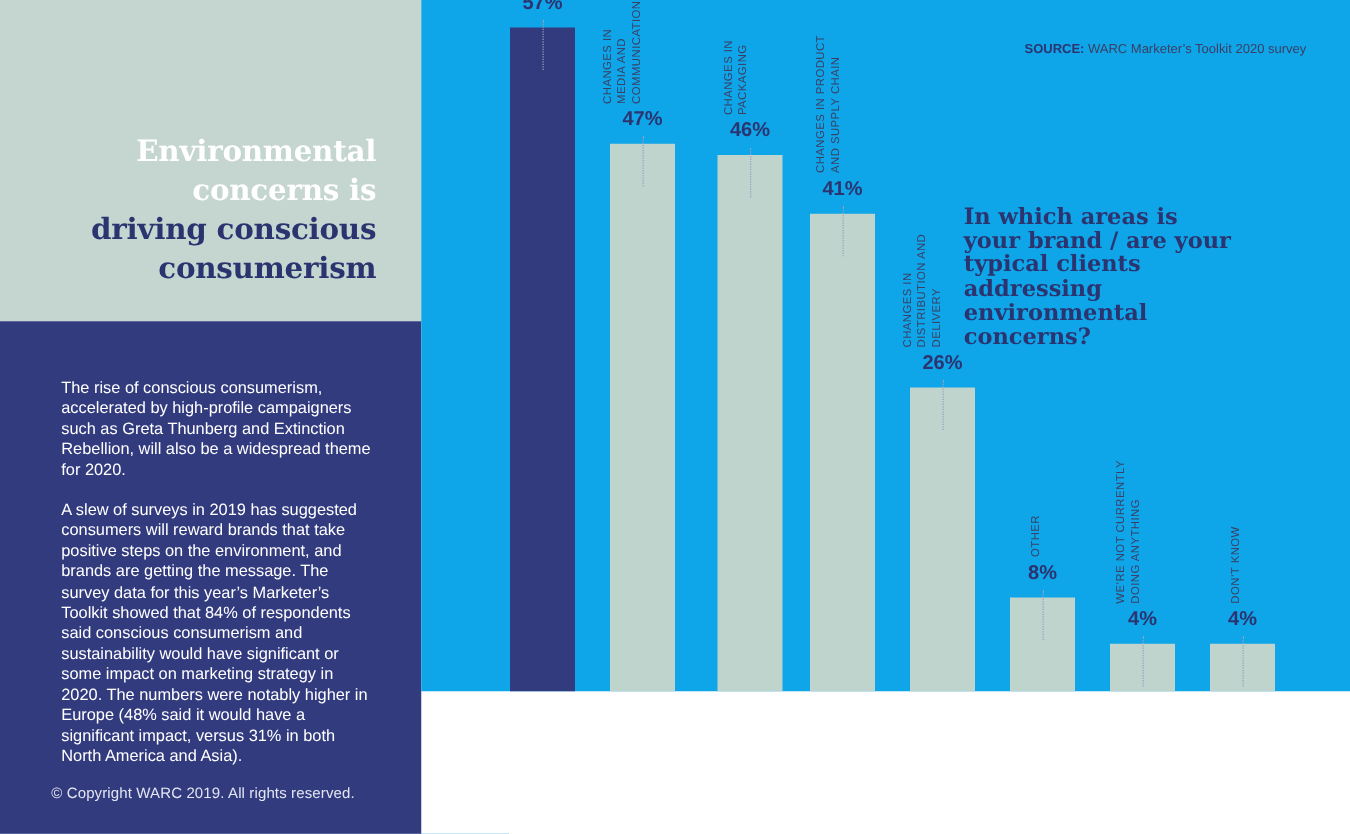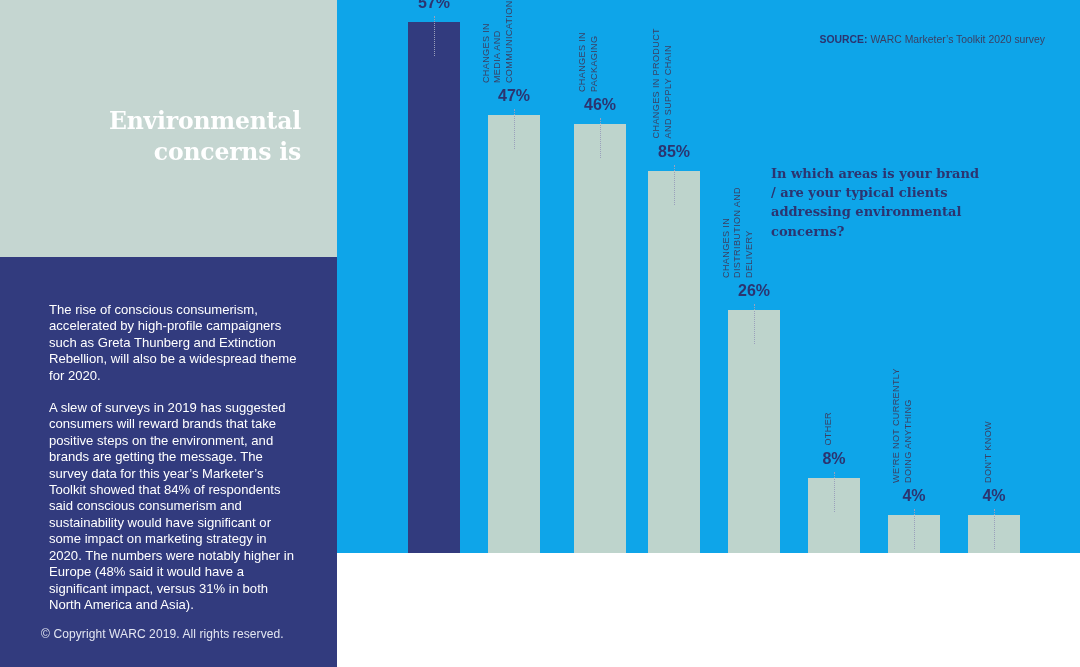--- a/index.html
+++ b/index.html
@@ -91,21 +91,21 @@
   }
   #source-line .src-key { font-weight: bold; color: #2c3470; }
 
   #question {
     position: absolute;
     left: 434px;
     top: 164px;
     width: 215px;
     font-family: "DejaVu Serif", "Liberation Serif", serif;
     font-weight: bold;
-    font-size: 13px;
+    font-size: 18px;
     line-height: 19.2px;
     color: #2c3470;
   }
 
   
   .bar-group {
     position: absolute;
     bottom: 0;
   }
   .bar-rect {
@@ -146,20 +146,21 @@
 </style>
 </head>
 <body>
 
 <div id="sidebar">
   <div id="sidebar-green"></div>
   <div id="sidebar-navy"></div>
 
   <div id="headline">
     <span class="l-white">Environmental concerns is</span>
+    <span class="l-navy">driving conscious consumerism</span>
   </div>
 
   <div id="body-copy">
     <p>The rise of conscious consumerism, accelerated by high-profile campaigners such as Greta Thunberg and Extinction Rebellion, will also be a widespread theme for 2020.</p>
     <p>A slew of surveys in 2019 has suggested consumers will reward brands that take positive steps on the environment, and brands are getting the message. The survey data for this year’s Marketer’s Toolkit showed that 84% of respondents said conscious consumerism and sustainability would have significant or some impact on marketing strategy in 2020. The numbers were notably higher in Europe (48% said it would have a significant impact, versus 31% in both North America and Asia).</p>
   </div>
 
   <div id="copyright">© Copyright WARC 2019. All rights reserved.</div>
 </div>
 
@@ -189,21 +190,21 @@
       <div class="bar-group" style="left: 237px; width: 52px; height: 667px;">
         <div class="bar-rect" style="height: 428.7px; background: rgb(190, 212, 204);"></div>
         <div class="bar-connector" style="top: 232.3px; height: 40px;"></div>
         <div class="bar-value" style="top: 210.3px;">46%</div>
         <div class="bar-label" style="bottom: 460.7px; margin-left: -10.6px;">CHANGES IN
 PACKAGING</div>
       </div>
       <div class="bar-group" style="left: 311px; width: 52px; height: 667px;">
         <div class="bar-rect" style="height: 382.2px; background: rgb(190, 212, 204);"></div>
         <div class="bar-connector" style="top: 278.8px; height: 40px;"></div>
-        <div class="bar-value" style="top: 256.8px;">85%</div>
+        <div class="bar-value" style="top: 256.8px;">41%</div>
         <div class="bar-label" style="bottom: 414.2px; margin-left: -10.6px;">CHANGES IN PRODUCT
 AND SUPPLY CHAIN</div>
       </div>
       <div class="bar-group" style="left: 391px; width: 52px; height: 667px;">
         <div class="bar-rect" style="height: 242.7px; background: rgb(190, 212, 204);"></div>
         <div class="bar-connector" style="top: 418.3px; height: 40px;"></div>
         <div class="bar-value" style="top: 396.3px;">26%</div>
         <div class="bar-label" style="bottom: 274.7px; margin-left: -16.4px;">CHANGES IN
 DISTRIBUTION AND
 DELIVERY</div>

